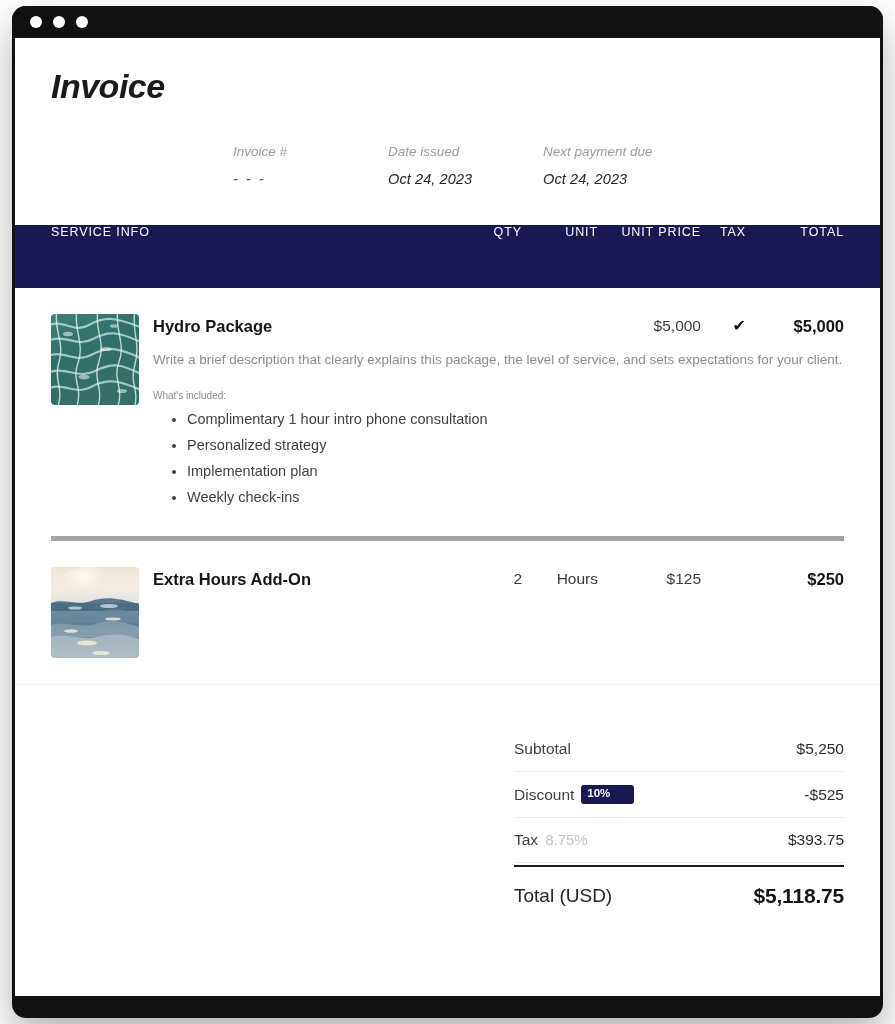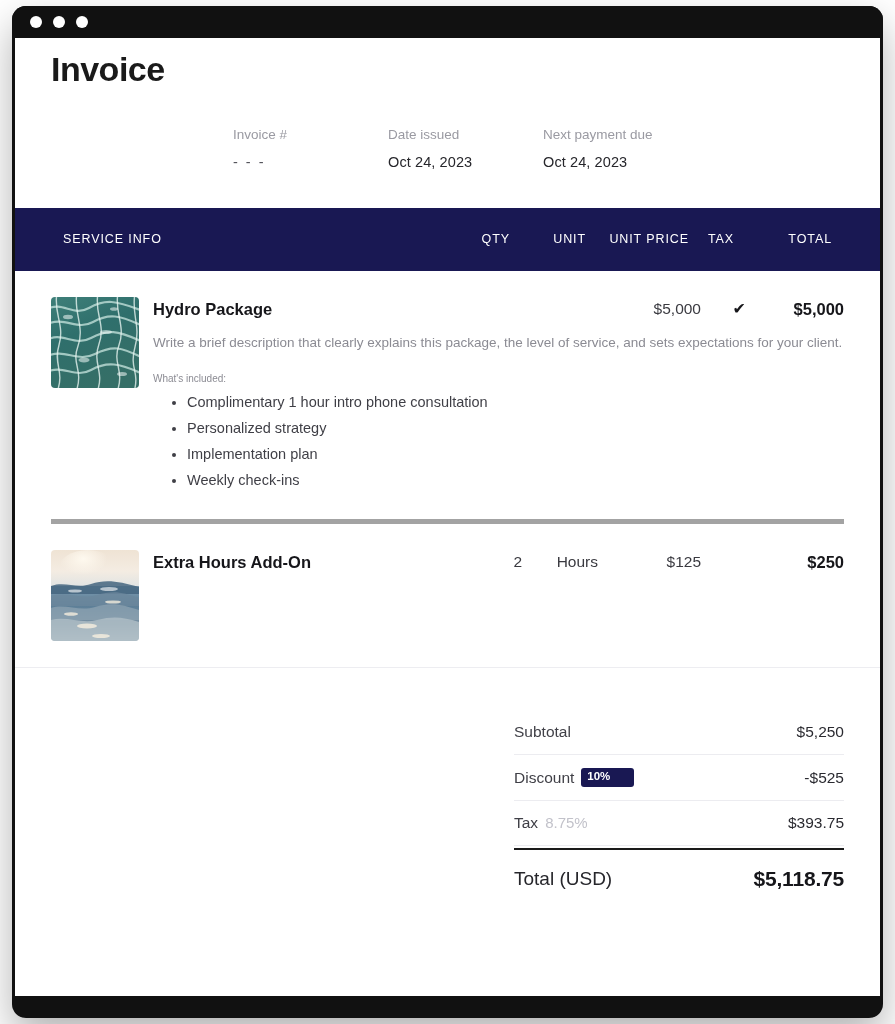--- a/index.html
+++ b/index.html
@@ -47,22 +47,23 @@
     left: 3px;
     top: 32px;
     width: 865px;
     height: 958px;
     background: #ffffff;
     overflow: hidden;
   }
 
   
   .invoice-head {
-    padding: 13px 36px 0 36px;
+    padding: 30px 36px 0 36px;
     background: #ffffff;
+    font-style: italic;
   }
 
   .page-title {
     font-size: 34px;
     font-weight: bold;
     color: #1a1a1a;
     letter-spacing: -0.5px;
     line-height: 1.1;
   }
 
@@ -92,22 +93,22 @@
     letter-spacing: 0.1px;
   }
 
   .meta-value.dim { color: #55555c; letter-spacing: 2px; }
 
   
   .table-head {
     background: #191853;
     height: 63px;
     display: flex;
-    align-items: center;
-    padding: 0 48px;
+    align-items: flex-start;
+    padding: 0 36px;
     color: #ffffff;
     font-size: 12.5px;
     letter-spacing: 0.9px;
   }
 
   .th-service { flex: 1; }
 
   .th-qty    { width: 58px;  text-align: right; }
   .th-unit   { width: 76px;  text-align: right; }
   .th-price  { width: 103px; text-align: right; }

